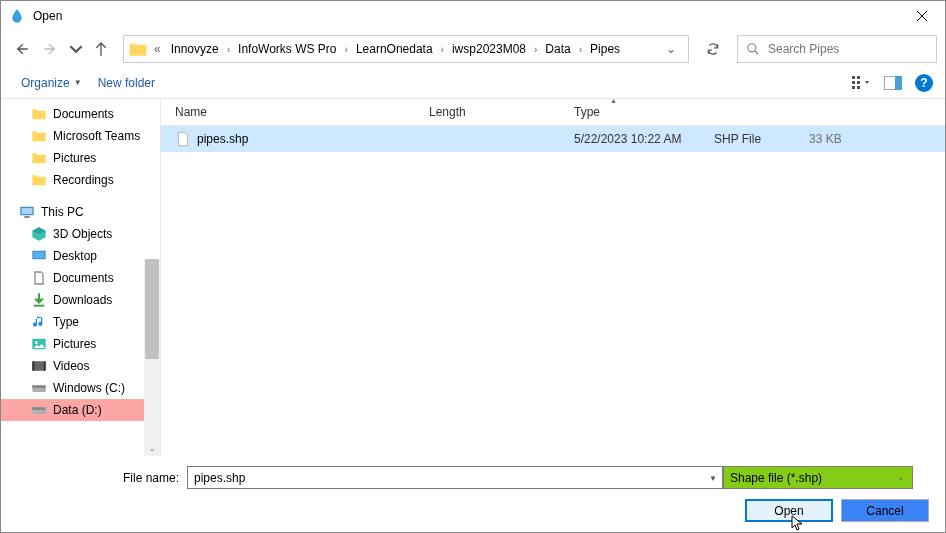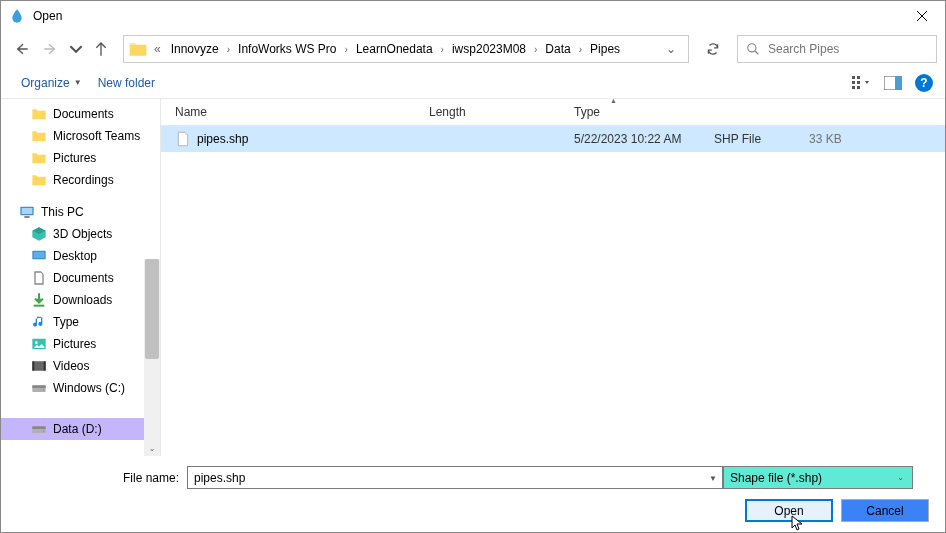--- a/index.html
+++ b/index.html
@@ -32,21 +32,21 @@
     .tool-spacer { flex: 1; }
     .view-icons { display: flex; gap: 12px; align-items: center; }
     .view-icon { width: 20px; height: 20px; cursor: pointer; display: flex; align-items: center; justify-content: center; }
     .help-icon { width: 18px; height: 18px; border-radius: 50%; background: #0078d4; color: #fff; display: flex; align-items: center; justify-content: center; font-weight: bold; font-size: 12px; cursor: pointer; }
     
     .main-area { flex: 1; display: flex; overflow: hidden; }
     
     .sidebar { width: 160px; border-right: 1px solid #e8e8e8; overflow-y: auto; padding: 4px 0; position: relative; text-align: right; }
     .tree-item { display: flex; align-items: center; padding: 3px 6px 3px 18px; cursor: pointer; font-size: 12px; gap: 6px; }
     .tree-item.level2 { padding-left: 30px; }
-    .tree-item.selected { background: #c4b5fd; margin-top: 19px; }
+    .tree-item.selected { background: #fca5a5; }
     .tree-icon { width: 16px; height: 16px; flex-shrink: 0; }
     .tree-gap { height: 10px; }
     .scroll-track { position: absolute; right: 0; top: 160px; bottom: 0; width: 16px; background: #f0f0f0; }
     .scroll-thumb { position: absolute; width: 14px; left: 1px; top: 0; height: 100px; background: #c0c0c0; border-radius: 2px; }
     .scroll-arrow { position: absolute; width: 16px; height: 16px; display: flex; align-items: center; justify-content: center; font-size: 8px; color: #666; }
     .scroll-arrow.down { bottom: 0; }
     
     .file-area { flex: 1; display: flex; flex-direction: column; }
     .file-header { display: flex; border-bottom: 1px solid #e8e8e8; }
     .col-header { padding: 6px 8px; font-size: 12px; color: #333; cursor: pointer; display: flex; align-items: center; position: relative; }
@@ -67,21 +67,21 @@
     .cell-type { width: 95px; color: #333; }
     .cell-size { width: 95px; color: #737373; }
     .file-icon { width: 16px; height: 16px; }
     
     .footer { padding: 10px 16px; display: flex; flex-direction: column; gap: 10px; }
     .filename-row { display: flex; align-items: center; gap: 0; }
     .filename-label { width: 170px; text-align: right; padding-right: 8px; font-size: 12px; }
     .filename-input { flex: 1; height: 23px; border: 1px solid #7a7a7a; padding: 0 6px; font-size: 12px; }
     .combo-wrapper { position: relative; width: 536px; }
     .combo-chevron { position: absolute; right: 6px; top: 50%; transform: translateY(-50%); font-size: 8px; color: #555; pointer-events: none; }
-    .filetype-select { width: 190px; height: 23px; border: 1px solid #7a7a7a; background: #5eead4; padding: 0 6px; font-size: 12px; position: relative; display: flex; align-items: center; cursor: pointer; }
+    .filetype-select { width: 190px; height: 23px; border: 1px solid #7a7a7a; background: #84cc16; padding: 0 6px; font-size: 12px; position: relative; display: flex; align-items: center; cursor: pointer; }
     .filetype-chevron { position: absolute; right: 8px; font-size: 8px; color: #555; }
     .btn-row { display: flex; justify-content: flex-end; gap: 8px; }
     .dlg-btn { width: 88px; height: 23px; border: 1px solid #adadad; background: #3b82f6; cursor: pointer; font-size: 12px; position: relative; }
     .dlg-btn.primary { border: 2px solid #0078d4; background: #e5f1fb; }
     
     .cursor-pointer { position: absolute; width: 14px; height: 18px; pointer-events: none; }
   </style>
 </head>
 <body>
 

